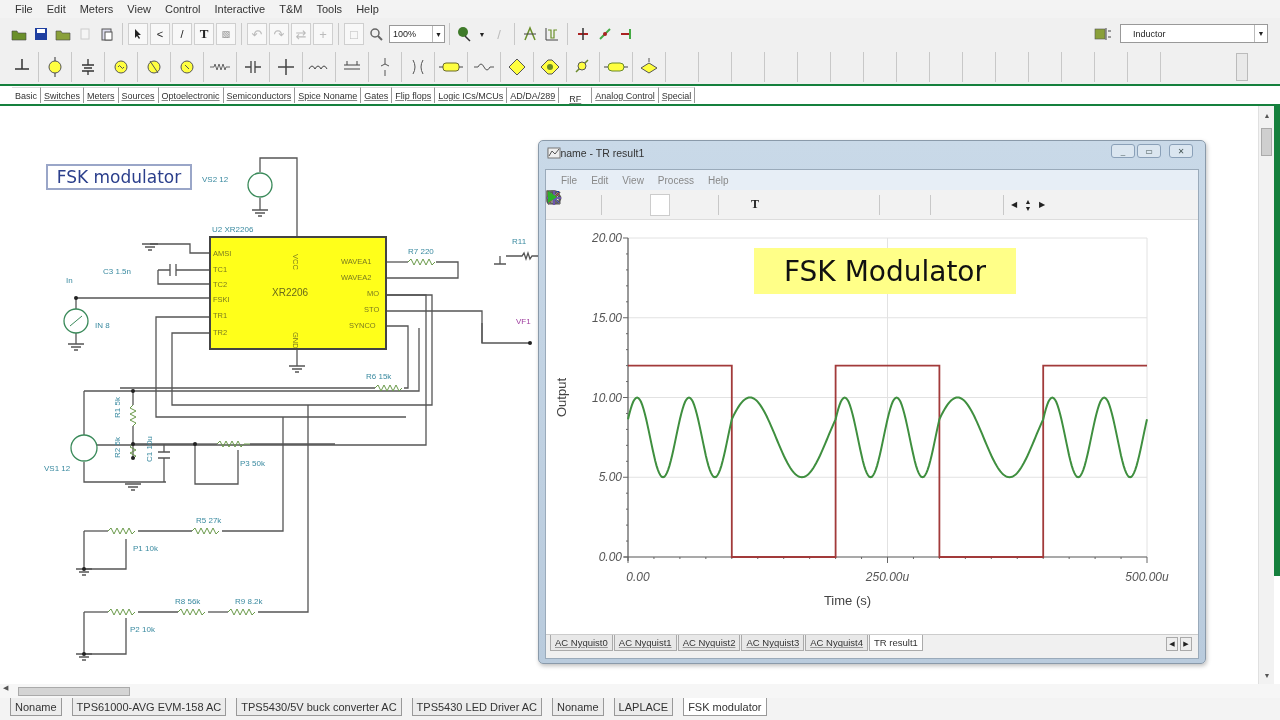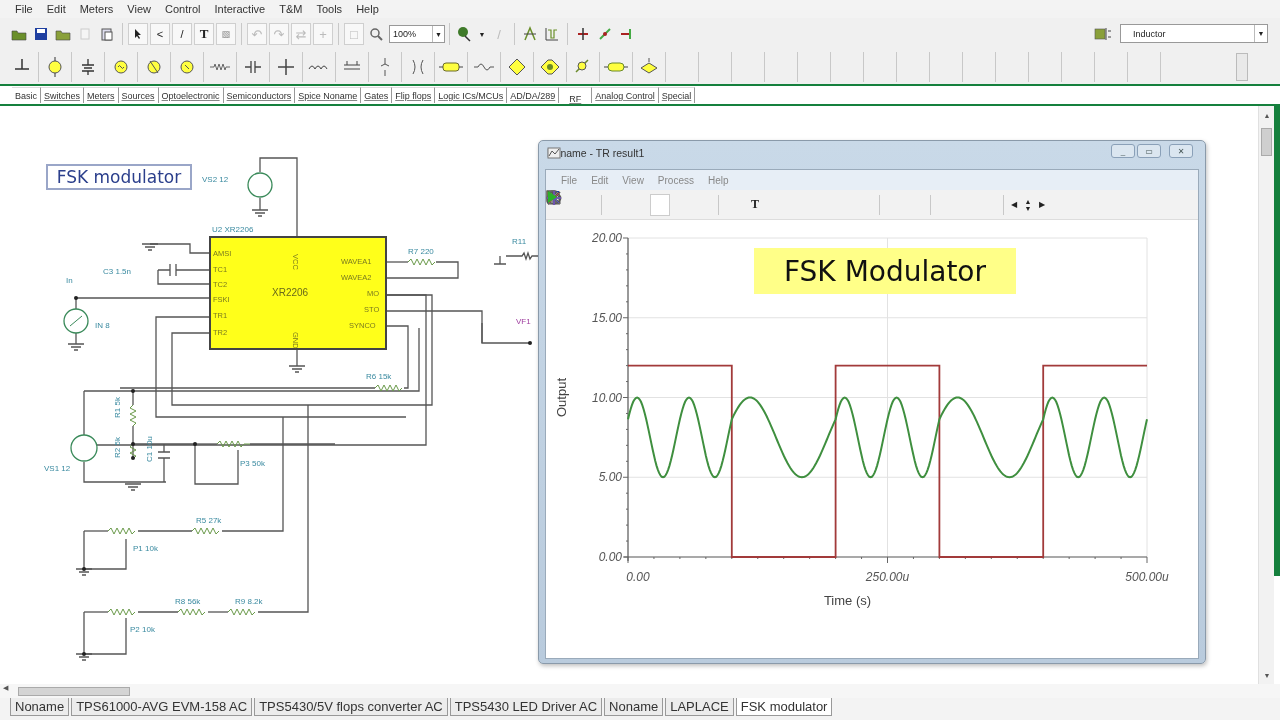--- a/index.html
+++ b/index.html
@@ -43,21 +43,21 @@
   .vscroll .up { top: 2px; }
   .vscroll .down { bottom: 2px; }
 
   
   .hscroll { position: absolute; left: 0; top: 684px; width: 1280px; height: 14px; background: #f6f6f6; }
   .hscroll .thumb { position: absolute; left: 18px; top: 3px; width: 112px; height: 9px; background: #d4d4d4; border: 1px solid #aaa; }
   .hscroll .left { position: absolute; left: 3px; top: 0; font-size: 7px; color: #555; }
 
   
   .doctabs { position: absolute; left: 0; top: 698px; width: 1280px; height: 22px; background: #f3f3f3; display: flex; align-items: flex-start; padding-left: 10px; }
-  .dtab { font-size: 13px; color: #333; padding: 2px 4px; border: 1px solid #999; border-top: none; background: #ececec; margin-right: 2px; height: 18px; line-height: 14px; }
+  .dtab { font-size: 11px; color: #333; padding: 2px 4px; border: 1px solid #999; border-top: none; background: #ececec; margin-right: 10px; height: 18px; line-height: 14px; }
   .dtab.active { background: #fff; font-weight: normal; }
 
   
   .win { position: absolute; left: 538px; top: 140px; width: 668px; height: 524px; border: 1px solid #8a9aaa; border-radius: 5px; background: linear-gradient(#c9d9e8, #b9cbdd); box-shadow: 1px 2px 4px rgba(0,0,0,0.25); }
   .win-title { position: absolute; left: 8px; top: 6px; font-size: 10.5px; color: #333; display: flex; align-items: center; gap: 5px; }
   .win-ctrl { position: absolute; top: 3px; width: 24px; height: 14px; border: 1px solid #8aa0b8; border-radius: 3px; background: #dbe6f0; font-size: 8px; color: #455; display: flex; align-items: center; justify-content: center; }
   .win-inner { position: absolute; left: 6px; top: 28px; width: 654px; height: 490px; background: #fff; border: 1px solid #9aaaba; }
   .win-menu { position: absolute; left: 0; top: 0; width: 652px; height: 20px; background: #e7eef6; display: flex; align-items: center; padding-left: 8px; }
   .win-menu .mi { font-size: 10px; color: #888; padding: 0 7px; }
   .win-tools { position: absolute; left: 0; top: 20px; width: 652px; height: 30px; background: #f2f2f2; border-bottom: 1px solid #ddd; display: flex; align-items: center; padding-left: 8px; }
@@ -699,37 +699,49 @@
               <text x="601" y="359" text-anchor="middle" font-size="12" font-style="italic" fill="#555" font-family="Liberation Sans, sans-serif">500.00u</text>
               <text x="301.5" y="383" text-anchor="middle" font-size="13" fill="#444" font-family="Liberation Sans, sans-serif">Time (s)</text>
               <text x="20" y="175.5" text-anchor="middle" font-size="13" fill="#444" font-family="Liberation Sans, sans-serif" transform="rotate(-90 20 175.5)">Output</text>
               <path d="M82.0 143.6 L185.8 143.6 L185.8 335.0 L289.6 335.0 L289.6 143.6 L393.4 143.6 L393.4 335.0 L497.2 335.0 L497.2 143.6 L601.0 143.6 " fill="none" stroke="#a23a3a" stroke-width="1.8"></path>
               <path d="M82.0 197.3 L83.3 191.9 L84.6 187.2 L85.9 183.1 L87.2 179.8 L88.5 177.5 L89.8 176.0 L91.1 175.5 L92.4 176.0 L93.7 177.5 L95.0 179.8 L96.3 183.1 L97.6 187.2 L98.9 191.9 L100.2 197.3 L101.5 203.1 L102.8 209.1 L104.1 215.4 L105.4 221.6 L106.7 227.7 L108.0 233.5 L109.2 238.8 L110.5 243.6 L111.8 247.6 L113.1 250.9 L114.4 253.3 L115.7 254.8 L117.0 255.3 L118.3 254.8 L119.6 253.3 L120.9 250.9 L122.2 247.6 L123.5 243.6 L124.8 238.8 L126.1 233.5 L127.4 227.7 L128.7 221.6 L130.0 215.4 L131.3 209.1 L132.6 203.1 L133.9 197.3 L135.2 191.9 L136.5 187.2 L137.8 183.1 L139.1 179.8 L140.4 177.5 L141.7 176.0 L143.0 175.5 L144.3 176.0 L145.6 177.5 L146.9 179.8 L148.2 183.1 L149.5 187.2 L150.8 191.9 L152.1 197.3 L153.4 203.1 L154.7 209.1 L156.0 215.4 L157.3 221.6 L158.6 227.7 L159.8 233.5 L161.1 238.8 L162.4 243.6 L163.7 247.6 L165.0 250.9 L166.3 253.3 L167.6 254.8 L168.9 255.3 L170.2 254.8 L171.5 253.3 L172.8 250.9 L174.1 247.6 L175.4 243.6 L176.7 238.8 L178.0 233.5 L179.3 227.7 L180.6 221.6 L181.9 215.4 L183.2 209.1 L184.5 203.1 L185.8 197.3 L185.8 197.3 L187.1 194.5 L188.4 191.9 L189.7 189.5 L191.0 187.2 L192.3 185.1 L193.6 183.1 L194.9 181.4 L196.2 179.8 L197.5 178.5 L198.8 177.5 L200.1 176.6 L201.4 176.0 L202.7 175.6 L204.0 175.5 L205.3 175.6 L206.6 176.0 L207.9 176.6 L209.2 177.5 L210.5 178.5 L211.8 179.8 L213.0 181.4 L214.3 183.1 L215.6 185.1 L216.9 187.2 L218.2 189.5 L219.5 191.9 L220.8 194.5 L222.1 197.3 L223.4 200.1 L224.7 203.1 L226.0 206.1 L227.3 209.1 L228.6 212.2 L229.9 215.4 L231.2 218.5 L232.5 221.6 L233.8 224.7 L235.1 227.7 L236.4 230.6 L237.7 233.5 L239.0 236.2 L240.3 238.8 L241.6 241.3 L242.9 243.6 L244.2 245.7 L245.5 247.6 L246.8 249.4 L248.1 250.9 L249.4 252.2 L250.7 253.3 L252.0 254.1 L253.3 254.8 L254.6 255.1 L255.9 255.3 L257.2 255.1 L258.5 254.8 L259.8 254.1 L261.1 253.3 L262.4 252.2 L263.6 250.9 L264.9 249.4 L266.2 247.6 L267.5 245.7 L268.8 243.6 L270.1 241.3 L271.4 238.8 L272.7 236.2 L274.0 233.5 L275.3 230.6 L276.6 227.7 L277.9 224.7 L279.2 221.6 L280.5 218.5 L281.8 215.4 L283.1 212.2 L284.4 209.1 L285.7 206.1 L287.0 203.1 L288.3 200.1 L289.6 197.3 L289.6 197.3 L290.9 191.9 L292.2 187.2 L293.5 183.1 L294.8 179.8 L296.1 177.5 L297.4 176.0 L298.7 175.5 L300.0 176.0 L301.3 177.5 L302.6 179.8 L303.9 183.1 L305.2 187.2 L306.5 191.9 L307.8 197.3 L309.1 203.1 L310.4 209.1 L311.7 215.4 L313.0 221.6 L314.3 227.7 L315.6 233.5 L316.8 238.8 L318.1 243.6 L319.4 247.6 L320.7 250.9 L322.0 253.3 L323.3 254.8 L324.6 255.3 L325.9 254.8 L327.2 253.3 L328.5 250.9 L329.8 247.6 L331.1 243.6 L332.4 238.8 L333.7 233.5 L335.0 227.7 L336.3 221.6 L337.6 215.4 L338.9 209.1 L340.2 203.1 L341.5 197.3 L342.8 191.9 L344.1 187.2 L345.4 183.1 L346.7 179.8 L348.0 177.5 L349.3 176.0 L350.6 175.5 L351.9 176.0 L353.2 177.5 L354.5 179.8 L355.8 183.1 L357.1 187.2 L358.4 191.9 L359.7 197.3 L361.0 203.1 L362.3 209.1 L363.6 215.4 L364.9 221.6 L366.2 227.7 L367.5 233.5 L368.7 238.8 L370.0 243.6 L371.3 247.6 L372.6 250.9 L373.9 253.3 L375.2 254.8 L376.5 255.3 L377.8 254.8 L379.1 253.3 L380.4 250.9 L381.7 247.6 L383.0 243.6 L384.3 238.8 L385.6 233.5 L386.9 227.7 L388.2 221.6 L389.5 215.4 L390.8 209.1 L392.1 203.1 L393.4 197.3 L393.4 197.3 L394.7 194.5 L396.0 191.9 L397.3 189.5 L398.6 187.2 L399.9 185.1 L401.2 183.1 L402.5 181.4 L403.8 179.8 L405.1 178.5 L406.4 177.5 L407.7 176.6 L409.0 176.0 L410.3 175.6 L411.6 175.5 L412.9 175.6 L414.2 176.0 L415.5 176.6 L416.8 177.5 L418.1 178.5 L419.4 179.8 L420.6 181.4 L421.9 183.1 L423.2 185.1 L424.5 187.2 L425.8 189.5 L427.1 191.9 L428.4 194.5 L429.7 197.3 L431.0 200.1 L432.3 203.1 L433.6 206.1 L434.9 209.1 L436.2 212.2 L437.5 215.4 L438.8 218.5 L440.1 221.6 L441.4 224.7 L442.7 227.7 L444.0 230.6 L445.3 233.5 L446.6 236.2 L447.9 238.8 L449.2 241.3 L450.5 243.6 L451.8 245.7 L453.1 247.6 L454.4 249.4 L455.7 250.9 L457.0 252.2 L458.3 253.3 L459.6 254.1 L460.9 254.8 L462.2 255.1 L463.5 255.3 L464.8 255.1 L466.1 254.8 L467.4 254.1 L468.7 253.3 L470.0 252.2 L471.3 250.9 L472.5 249.4 L473.8 247.6 L475.1 245.7 L476.4 243.6 L477.7 241.3 L479.0 238.8 L480.3 236.2 L481.6 233.5 L482.9 230.6 L484.2 227.7 L485.5 224.7 L486.8 221.6 L488.1 218.5 L489.4 215.4 L490.7 212.2 L492.0 209.1 L493.3 206.1 L494.6 203.1 L495.9 200.1 L497.2 197.3 L497.2 197.3 L498.5 191.9 L499.8 187.2 L501.1 183.1 L502.4 179.8 L503.7 177.5 L505.0 176.0 L506.3 175.5 L507.6 176.0 L508.9 177.5 L510.2 179.8 L511.5 183.1 L512.8 187.2 L514.1 191.9 L515.4 197.3 L516.7 203.1 L518.0 209.1 L519.3 215.4 L520.6 221.6 L521.9 227.7 L523.1 233.5 L524.4 238.8 L525.7 243.6 L527.0 247.6 L528.3 250.9 L529.6 253.3 L530.9 254.8 L532.2 255.3 L533.5 254.8 L534.8 253.3 L536.1 250.9 L537.4 247.6 L538.7 243.6 L540.0 238.8 L541.3 233.5 L542.6 227.7 L543.9 221.6 L545.2 215.4 L546.5 209.1 L547.8 203.1 L549.1 197.3 L550.4 191.9 L551.7 187.2 L553.0 183.1 L554.3 179.8 L555.6 177.5 L556.9 176.0 L558.2 175.5 L559.5 176.0 L560.8 177.5 L562.1 179.8 L563.4 183.1 L564.7 187.2 L566.0 191.9 L567.3 197.3 L568.6 203.1 L569.9 209.1 L571.2 215.4 L572.5 221.6 L573.8 227.7 L575.0 233.5 L576.3 238.8 L577.6 243.6 L578.9 247.6 L580.2 250.9 L581.5 253.3 L582.8 254.8 L584.1 255.3 L585.4 254.8 L586.7 253.3 L588.0 250.9 L589.3 247.6 L590.6 243.6 L591.9 238.8 L593.2 233.5 L594.5 227.7 L595.8 221.6 L597.1 215.4 L598.4 209.1 L599.7 203.1 L601.0 197.3 " fill="none" stroke="#3f8f3f" stroke-width="2"></path>
               <rect x="208" y="26" width="262" height="46" fill="#ffff88"></rect>
               <text x="339" y="59" text-anchor="middle" font-size="28" fill="#111" font-family="DejaVu Sans, sans-serif">FSK Modulator</text>
             </svg>
         </div>
 
+        <div class="win-tabs">
+          <span class="wtab">AC Nyquist0</span>
+          <span class="wtab">AC Nyquist1</span>
+          <span class="wtab">AC Nyquist2</span>
+          <span class="wtab">AC Nyquist3</span>
+          <span class="wtab">AC Nyquist4</span>
+          <span class="wtab active">TR result1</span>
+          <div class="wtab-arrows">
+            <span>◀</span>
+            <span>▶</span>
+          </div>
+        </div>
       </div>
     </div>
   </div>
 
   <div class="vscroll">
     <div class="up">▲</div>
     <div class="thumb"></div>
     <div class="down">▼</div>
   </div>
 
   <div class="hscroll">
     <span class="left">◀</span>
     <div class="thumb"></div>
   </div>
 
   <div class="doctabs">
     <span class="dtab">Noname</span>
     <span class="dtab">TPS61000-AVG EVM-158 AC</span>
-    <span class="dtab">TPS5430/5V flops converter AC</span>
+    <span class="dtab">TPS5430/5V buck converter AC</span>
     <span class="dtab">TPS5430 LED Driver AC</span>
     <span class="dtab">Noname</span>
     <span class="dtab">LAPLACE</span>
     <span class="dtab active">FSK modulator</span>
   </div>
 </div>
 
 </body></html>

